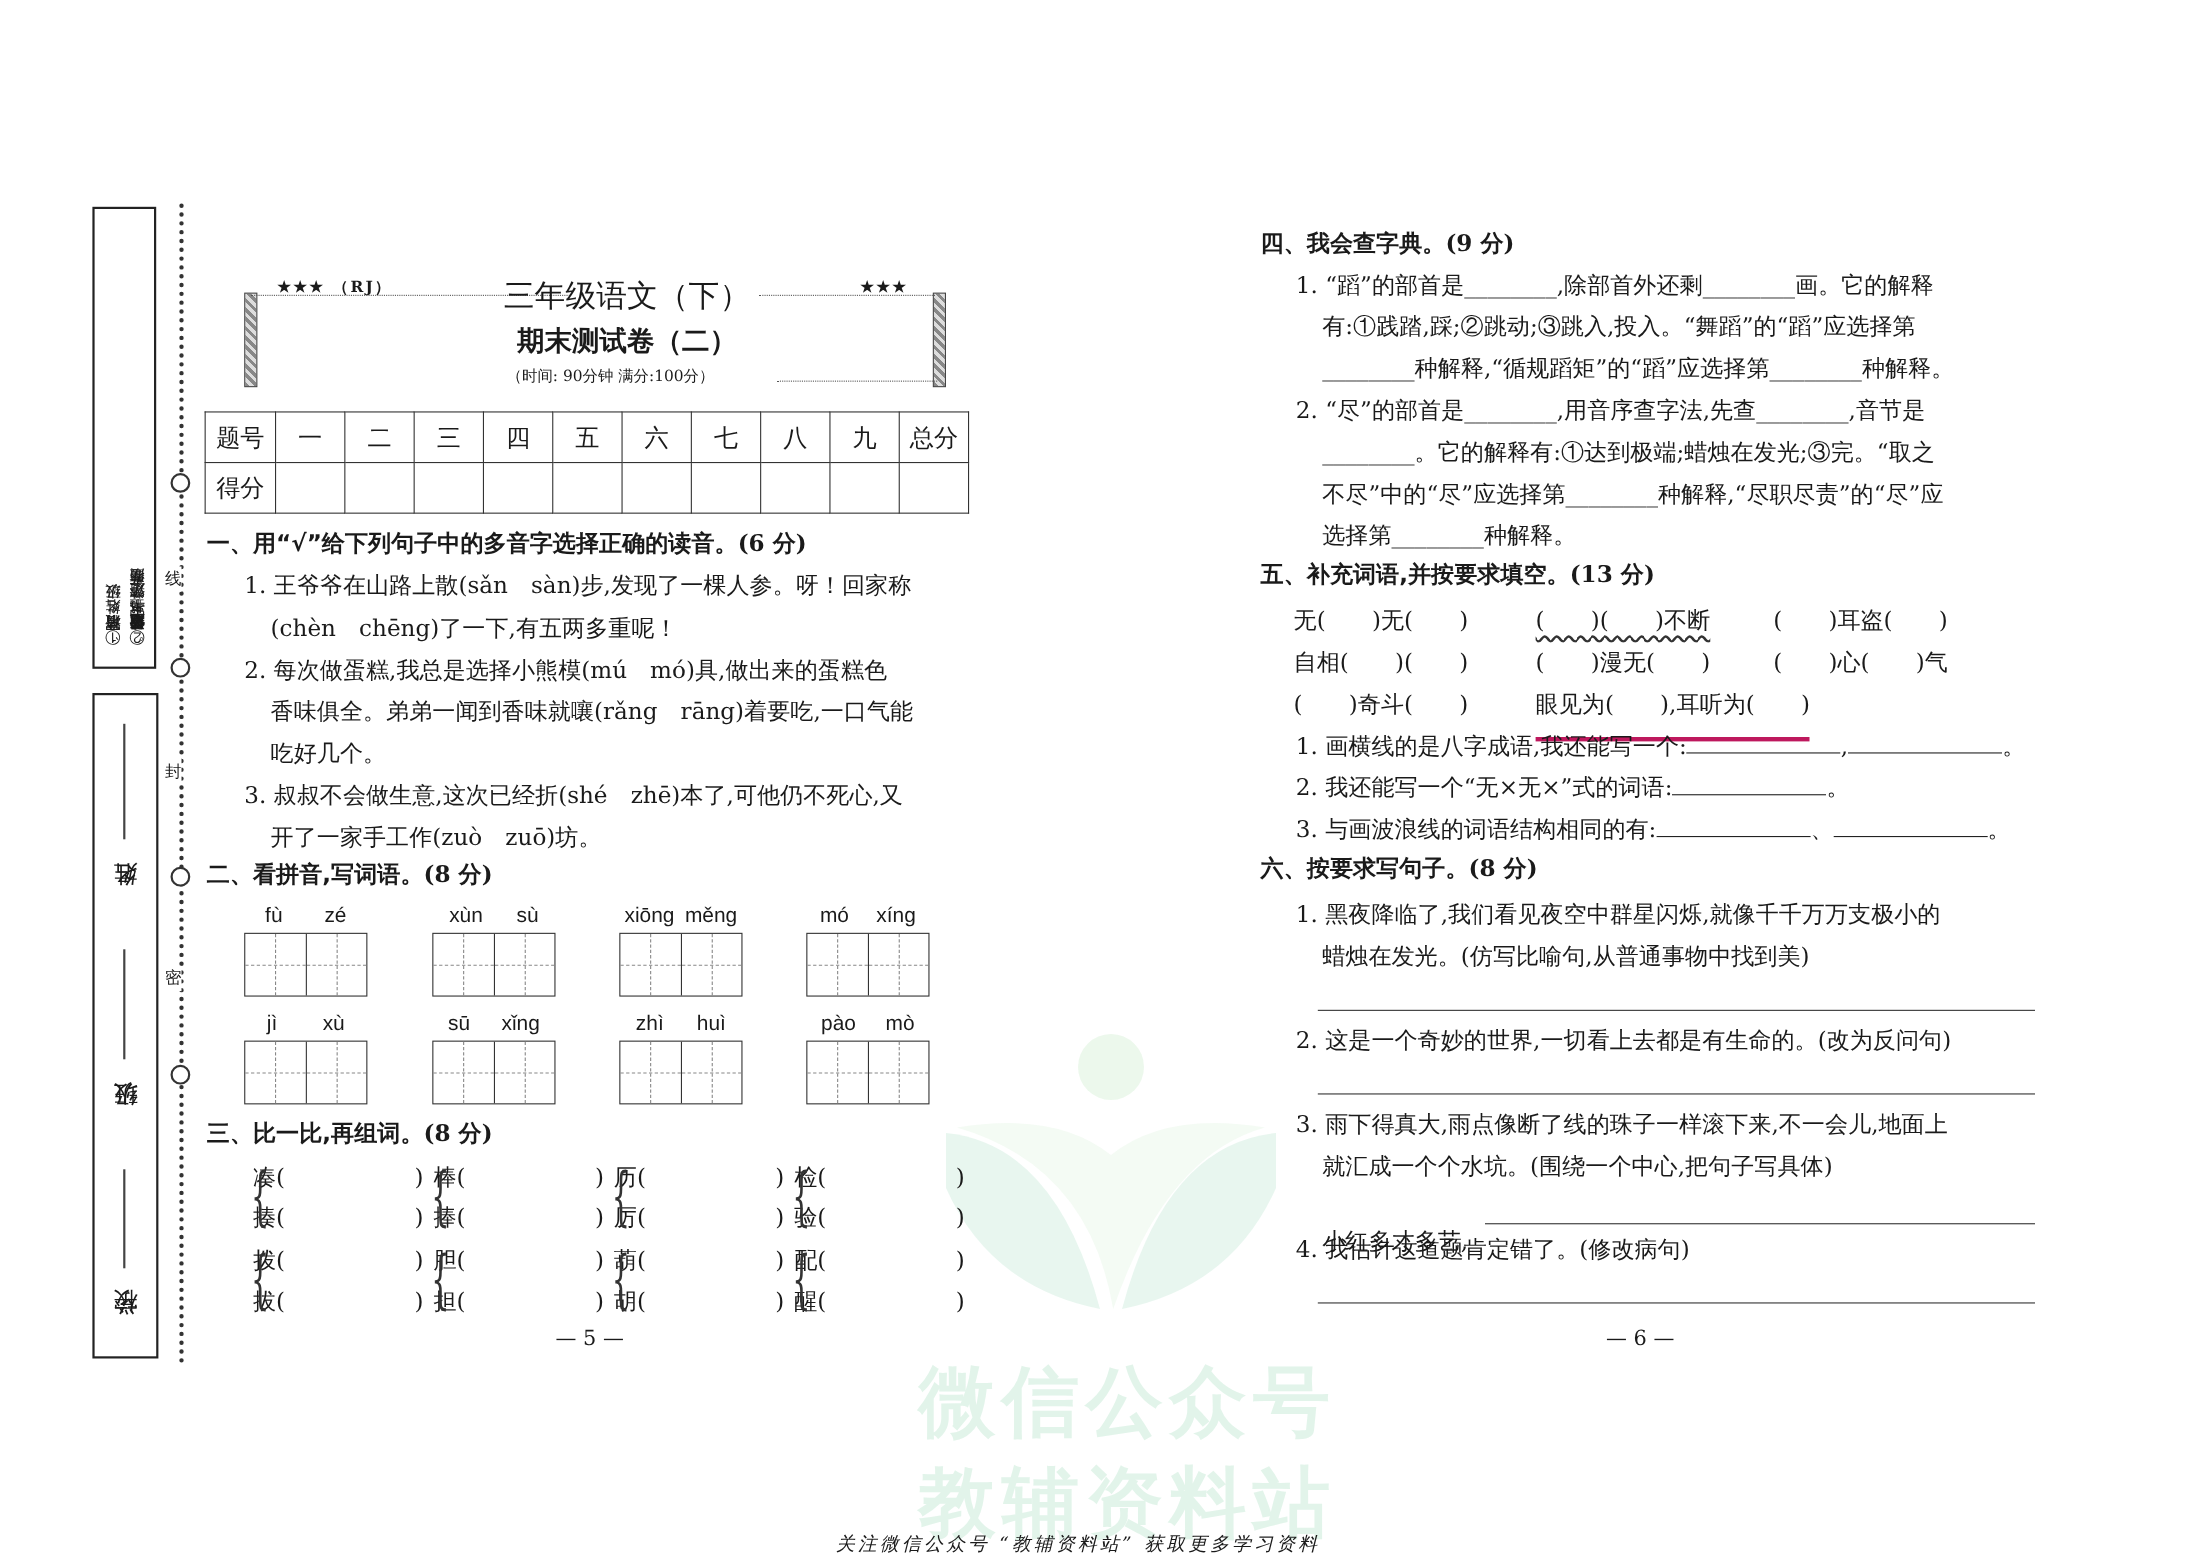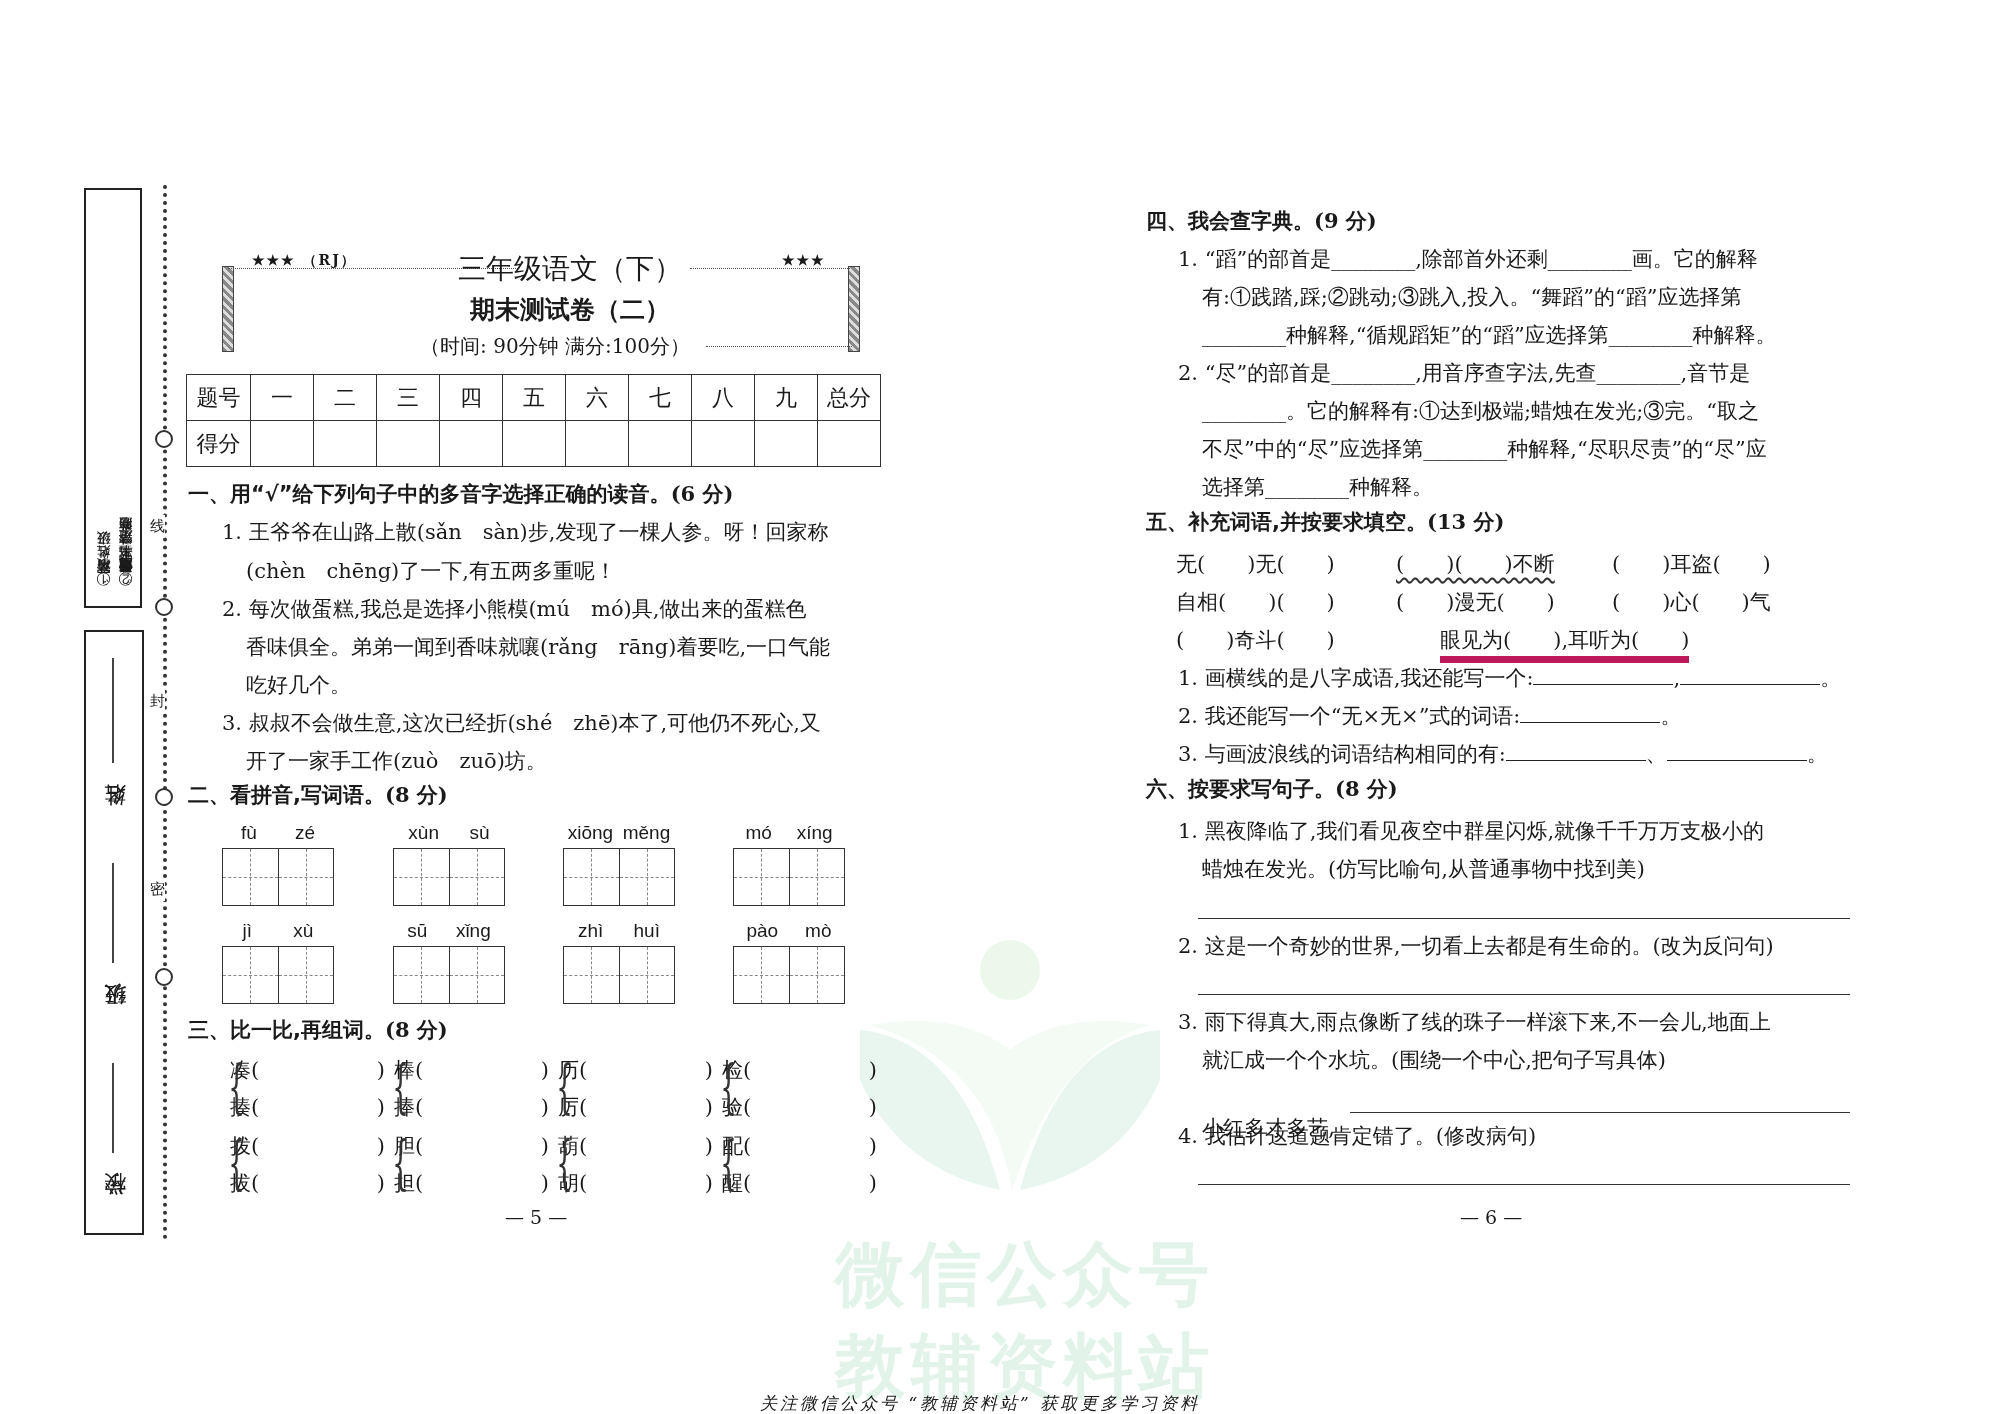--- a/index.html
+++ b/index.html
@@ -16,21 +16,21 @@
   .dotline { left:163px; top:185px; height:1055px; border-left:4px dotted #333; }
   .dot-circle { position:absolute; left:155px; width:14px; height:14px; border:2px solid #333; border-radius:50%; background:#fff; }
   .cut-label { position:absolute; left:150px; font-size:15px; background:#fff; padding:2px 0; }
   .hdr-line-top-l { left:228px; top:268px; width:290px; border-top:1px dotted #555; }
   .hdr-line-top-r { left:690px; top:268px; width:160px; border-top:1px dotted #555; }
   .hdr-line-bot { left:706px; top:346px; width:146px; border-top:1px dotted #555; }
   .scroll-pillar { width:10px; height:84px; background:repeating-linear-gradient(45deg,#888 0 3px,#ddd 3px 6px); border:1px solid #444; }
   .stars { font-size:14px; font-weight:bold; letter-spacing:2px; }
   .hdr-title { left:420px; top:250px; width:300px; text-align:center; font-size:28px; }
   .hdr-sub { left:420px; top:293px; width:300px; text-align:center; font-size:25px; font-weight:bold; }
-  .hdr-meta { left:395px; top:333px; width:320px; text-align:center; font-size:20px; }
+  .hdr-meta { left:395px; top:333px; width:320px; text-align:center; font-size:14px; }
 
   
   table.score { position:absolute; left:186px; top:374px; border-collapse:collapse; }
   table.score td { border:1px solid #333; width:62px; height:45px; text-align:center; font-size:22px; padding:0; }
   table.score td:first-child { width:63px; }
 
   .sec-h { font-family:"DejaVu Sans",sans-serif; font-weight:bold; font-size:21px; white-space:nowrap; }
   .sec-h .pts { font-weight:bold; font-family:"DejaVu Serif",serif;text-align:center; }
   .line-txt { font-size:21px; white-space:nowrap; line-height:37px; }
 
@@ -45,21 +45,21 @@
 
   
   .cmp { position:absolute; width:155px; font-size:21px; line-height:37px; }
   .cmp .brace { position:absolute; left:-12px; top:6px; font-size:58px; line-height:58px; font-family:"DejaVu Serif",serif; transform:scaleX(0.45); color:#333; }
   .cmp .row { display:flex; justify-content:space-between; }
 
   .page-no { font-size:19px; white-space:nowrap; }
   .blank { display:inline-block; border-bottom:1.5px solid #222; height:22px; vertical-align:baseline; }
   .answer-line { position:absolute; border-top:1.5px solid #333; }
   .wavy { text-decoration:underline wavy #333; text-underline-offset:6px; }
-  .uline { border-bottom:7px solid #be185d; padding-bottom:4px;margin-left:44px; }
+  .uline { border-bottom:4px solid #be185d; padding-bottom:18px; }
 
   
   .wm { color:rgba(150,215,180,0.28); font-family:"DejaVu Sans",sans-serif; font-weight:bold; font-size:70px; letter-spacing:6px; white-space:nowrap; }
   .wm-logo { left:840px; top:920px; width:340px; height:300px; }
   .footer-note { left:760px; top:1392px; font-size:17px; font-style:italic; letter-spacing:3px; white-space:nowrap; }
 </style>
 </head>
 <body>
 
 <div class="abs notice-box">

